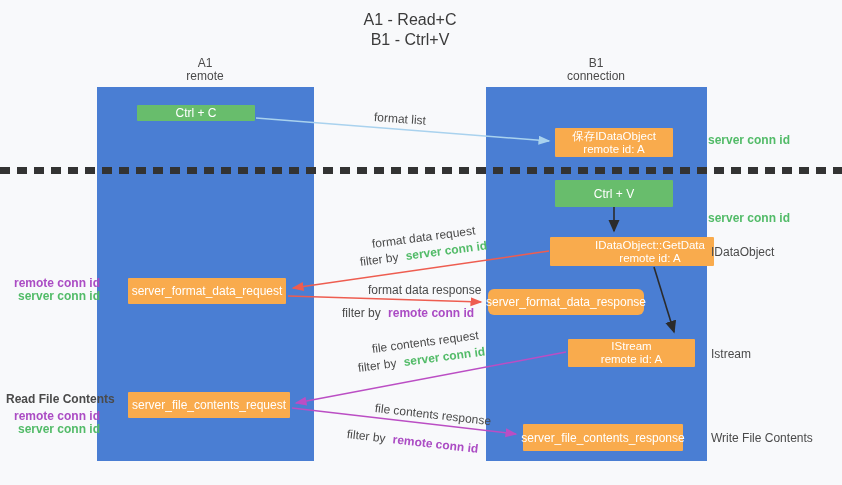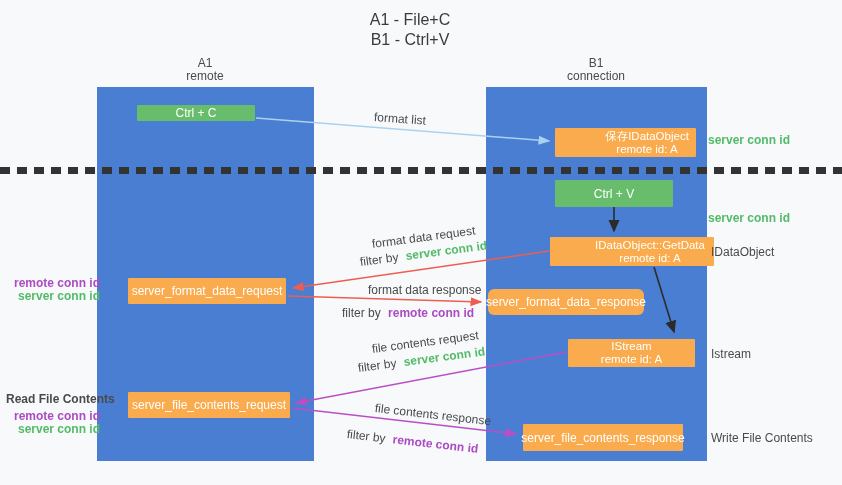--- a/index.html
+++ b/index.html
@@ -43,21 +43,21 @@
     position:absolute; left:0; width:100px; text-align:right;
     font-size:12px; line-height:13px; font-weight:bold; z-index:6;
   }
 </style>
 </head>
 <body>
 
 <div class="canvas">
 
   <div class="title">
-    <div>A1 - File+C</div>
+    <div>A1 - Read+C</div>
     <div>B1 - Ctrl+V</div>
   </div>
 
   <div class="col-header" style="left:150px;top:57px;">
     <div>A1</div>
     <div>remote</div>
   </div>
   <div class="col-header" style="left:541px;top:57px;">
     <div>B1</div>
     <div>connection</div>
@@ -88,21 +88,21 @@
     <line x1="654" y1="267" x2="674" y2="332" stroke="#2b2b2b" stroke-width="1.6" marker-end="url(#mk-black)"></line>
     <line x1="549" y1="251" x2="293" y2="288" stroke="#ee5d50" stroke-width="1.5" marker-end="url(#mk-red)"></line>
     <line x1="288" y1="296" x2="481" y2="302" stroke="#ee5d50" stroke-width="1.5" marker-end="url(#mk-red)"></line>
     <line x1="566" y1="352" x2="296" y2="403" stroke="#bb4ec4" stroke-width="1.5" marker-end="url(#mk-magenta)"></line>
     <line x1="292" y1="408" x2="516" y2="434" stroke="#bb4ec4" stroke-width="1.5" marker-end="url(#mk-magenta)"></line>
   </svg>
 
   <div class="node green-node" style="left:137px;top:105px;width:118px;height:16px;">
     <span>Ctrl + C</span>
   </div>
-  <div class="node orange-node two-line" style="left:555px;top:128px;width:98px;height:29px;padding-left:43px;">
+  <div class="node orange-node two-line" style="left:555px;top:128px;width:118px;height:29px;">
     <span>保存IDataObject</span>
     <span>remote id: A</span>
   </div>
   <div class="node green-node" style="left:555px;top:180px;width:118px;height:27px;align-items:center;">
     <span>Ctrl + V</span>
   </div>
   <div class="node orange-node two-line" style="left:550px;top:237px;width:128px;height:29px;padding-left:36px;">
     <span>IDataObject::GetData</span>
     <span>remote id: A</span>
   </div>

